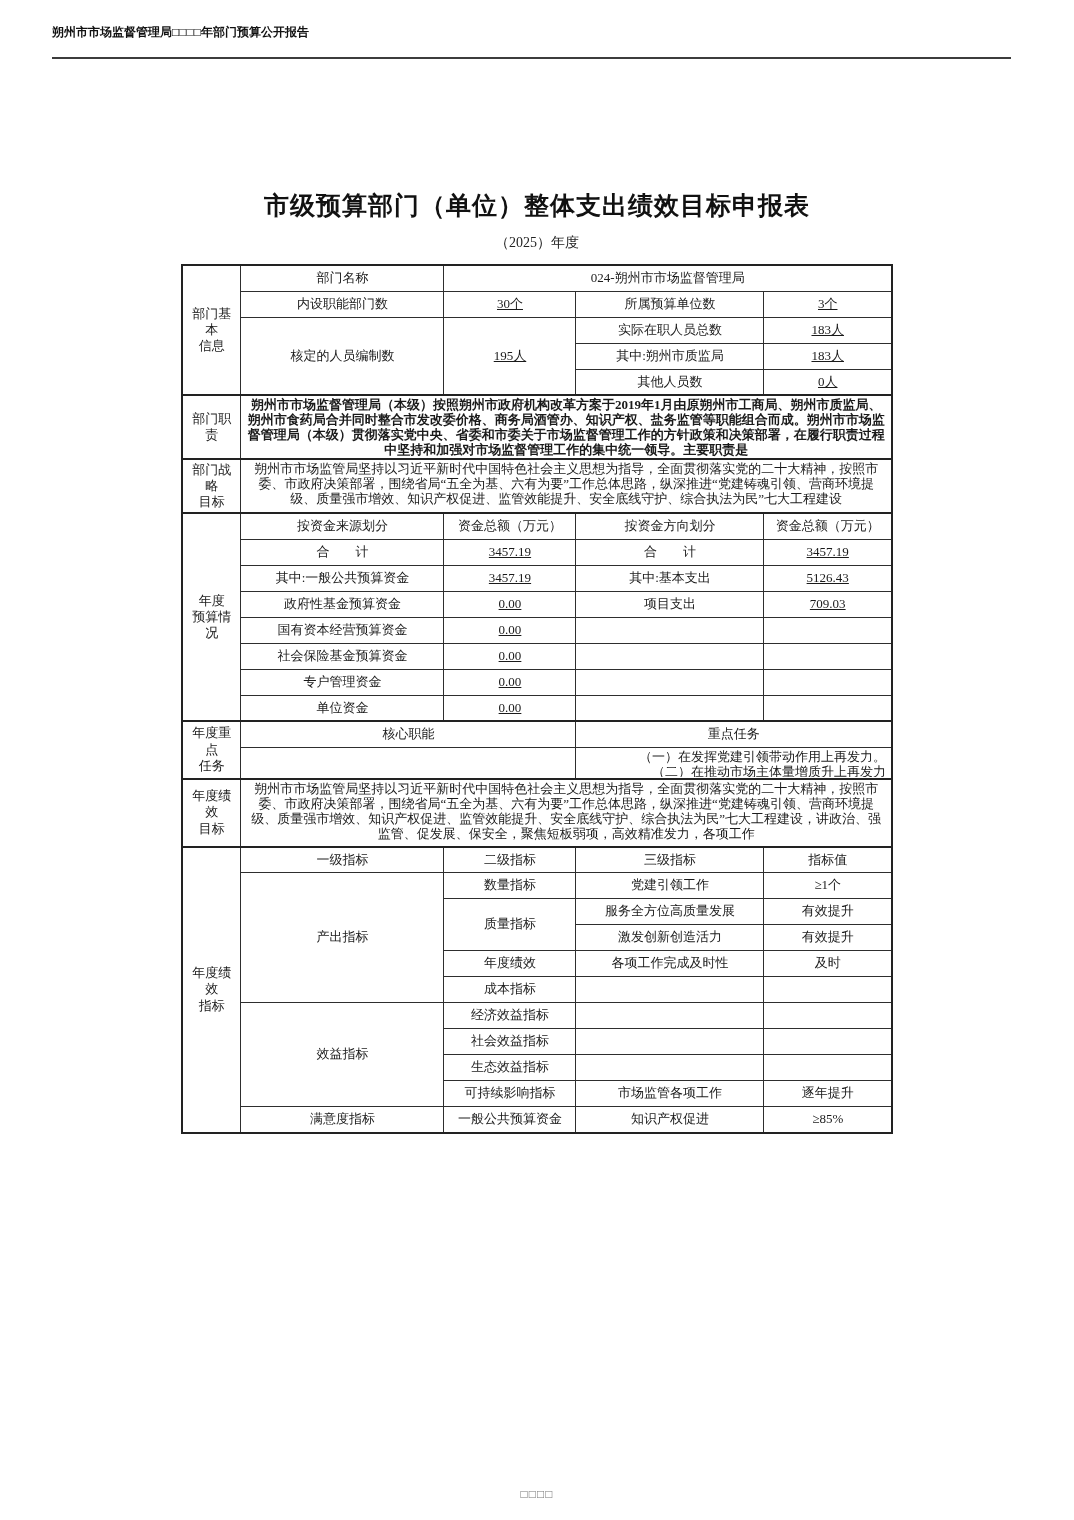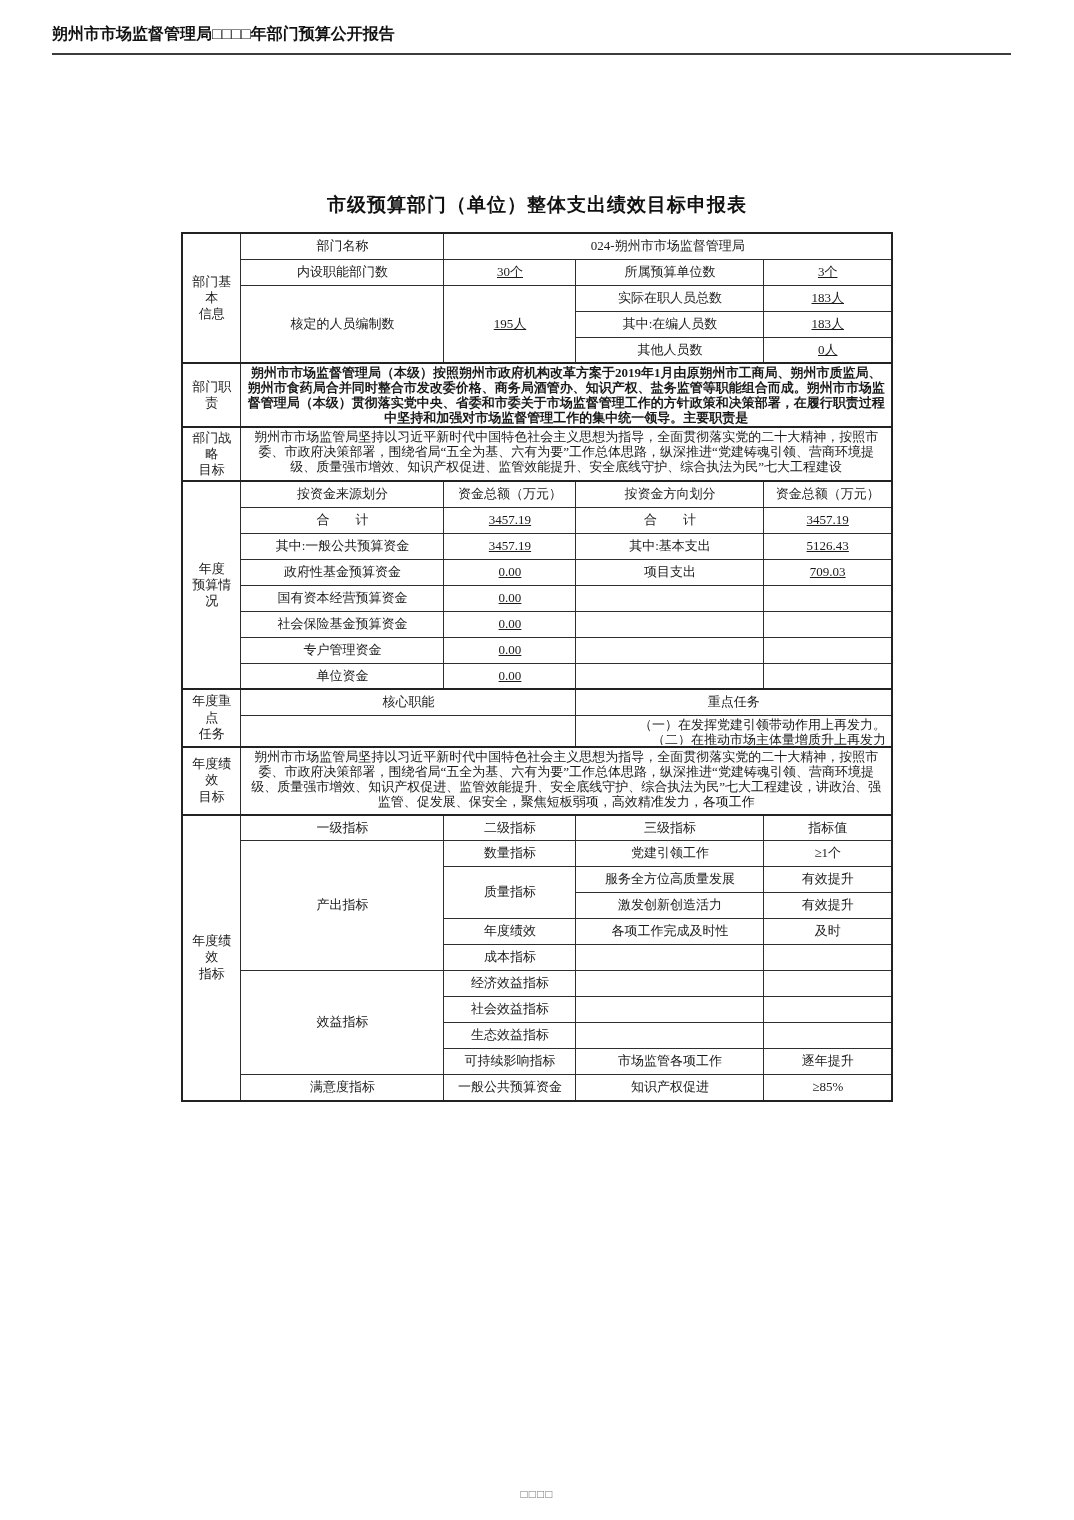--- a/index.html
+++ b/index.html
@@ -7,29 +7,29 @@
   body {
     width: 1074px; height: 1520px;
     background: #ffffff;
     position: relative;
     font-family: "Liberation Serif", serif;
     color: #141414;
   }
   .page-header {
     position: absolute; left: 52px; right: 63px; top: 24px;
     font-family: "Liberation Sans", sans-serif;
-    font-weight: bold; font-size: 16px; color: #111;
-    padding-bottom: 8px;
+    font-weight: bold; font-size: 12px; color: #111;
+    padding-bottom: 16px;
     border-bottom: 2.5px solid #3c3c3c;
   }
   .doc { position: absolute; top: 190px; left: 0; width: 100%; }
   .doc-title {
     text-align: center;
     font-family: "Liberation Sans", sans-serif;
-    font-weight: bold; font-size: 19px; letter-spacing: 1px;
+    font-weight: bold; font-size: 25px; letter-spacing: 1px;
     line-height: 30px; color: #111;
   }
   .doc-subtitle {
     text-align: center; font-size: 14px; line-height: 18px;
     margin-top: 14px; color: #222;
   }
   table.main {
     width: 710px; margin: 12px auto 0;
     border-collapse: collapse; table-layout: fixed;
     font-size: 13px; color: #1a1a1a;
@@ -38,41 +38,42 @@
   table.main td {
     border: 1px solid #2e2e2e;
     padding: 1px 5px;
     height: 26px;
     text-align: center;
     vertical-align: middle;
     line-height: 1.25;
     overflow: hidden;
   }
   tr.sec > td { border-top: 2px solid #222; }
-  td.group { white-space: pre-line; padding: 1px 2px; border-radius: 29px; }
+  td.group { white-space: pre-line; padding: 1px 2px; }
   td.val { text-align: right; padding-right: 7px; text-decoration: underline; }
   td.left { text-align: left; }
   td.para { text-align: justify; padding: 2px 3px; vertical-align: top; }
   .clip { overflow: hidden; line-height: 15px; }
   .clip-duties   { height: 60px; font-weight: bold; }
   .clip-strategy { height: 50px; }
   .clip-goal     { height: 64px; }
   .clip-tasks    { height: 28px; text-align: right; white-space: pre-line; }
   .page-footer {
     position: absolute; bottom: 18px; left: 0; width: 100%;
     text-align: center; font-size: 12px; color: #777; letter-spacing: 1px;
   }
 </style>
 </head>
 <body>
 
 <div class="page-header">朔州市市场监督管理局□□□□年部门预算公开报告</div>
 
 <div class="doc">
   <div class="doc-title">市级预算部门（单位）整体支出绩效目标申报表</div>
+  <div class="doc-subtitle">（2025）年度</div>
 
   <table class="main">
     <colgroup>
       <col style="width:59px">
         <col style="width:203px">
         <col style="width:132px">
         <col style="width:188px">
         <col style="width:128px">
     </colgroup>
     <tbody>
@@ -89,21 +90,21 @@
         <td>所属预算单位数</td>
         <td class="val">3个</td>
       </tr>
       <tr>
         <td rowspan="3">核定的人员编制数</td>
         <td class="val" rowspan="3">195人</td>
         <td>实际在职人员总数</td>
         <td class="val">183人</td>
       </tr>
       <tr>
-        <td>其中:在编人员数</td>
+        <td>其中:朔州市质监局</td>
         <td class="val">183人</td>
       </tr>
       <tr>
         <td>其他人员数</td>
         <td class="val">0人</td>
       </tr>
 
       <tr class="sec">
         <td class="group">部门职责</td>
         <td class="para" colspan="4">

